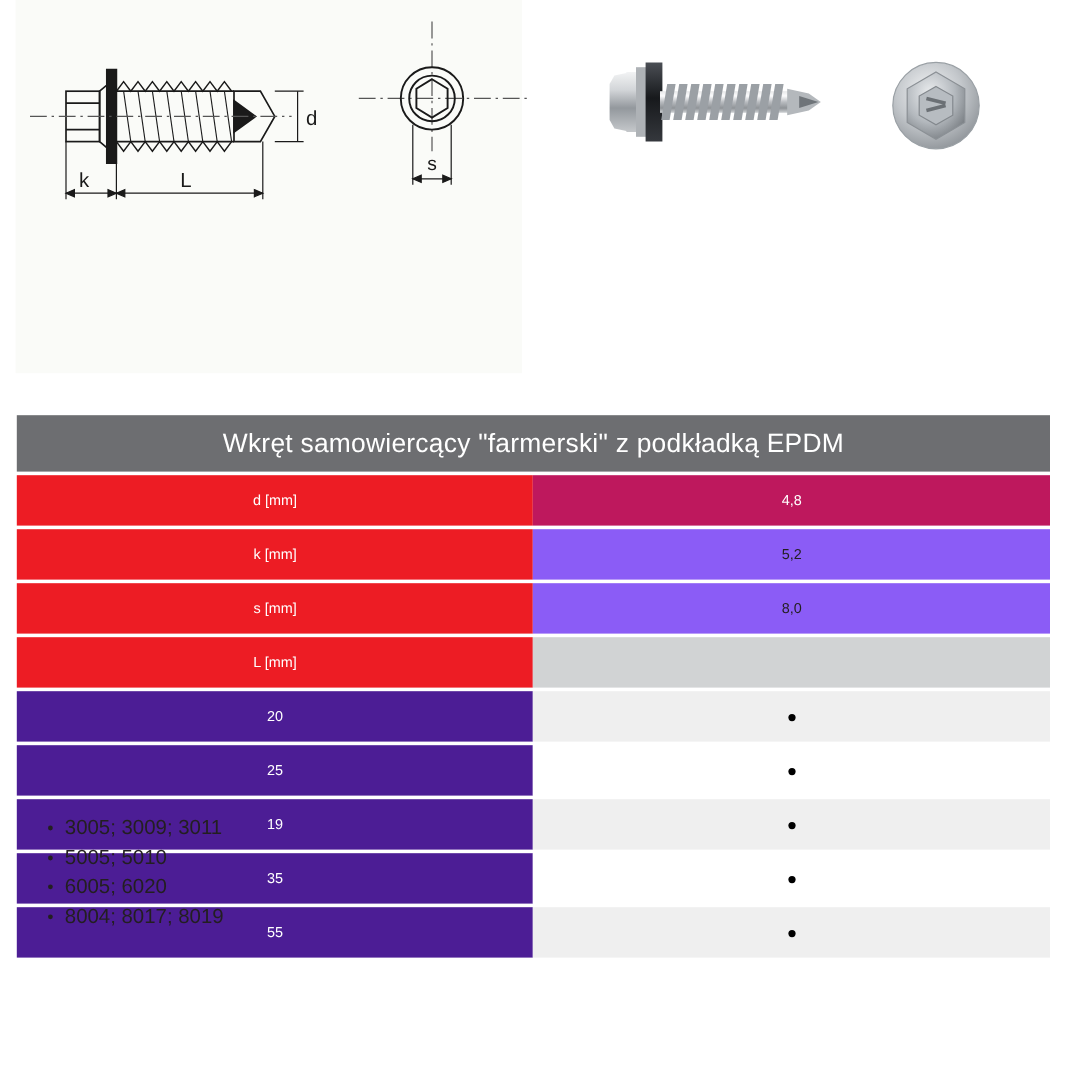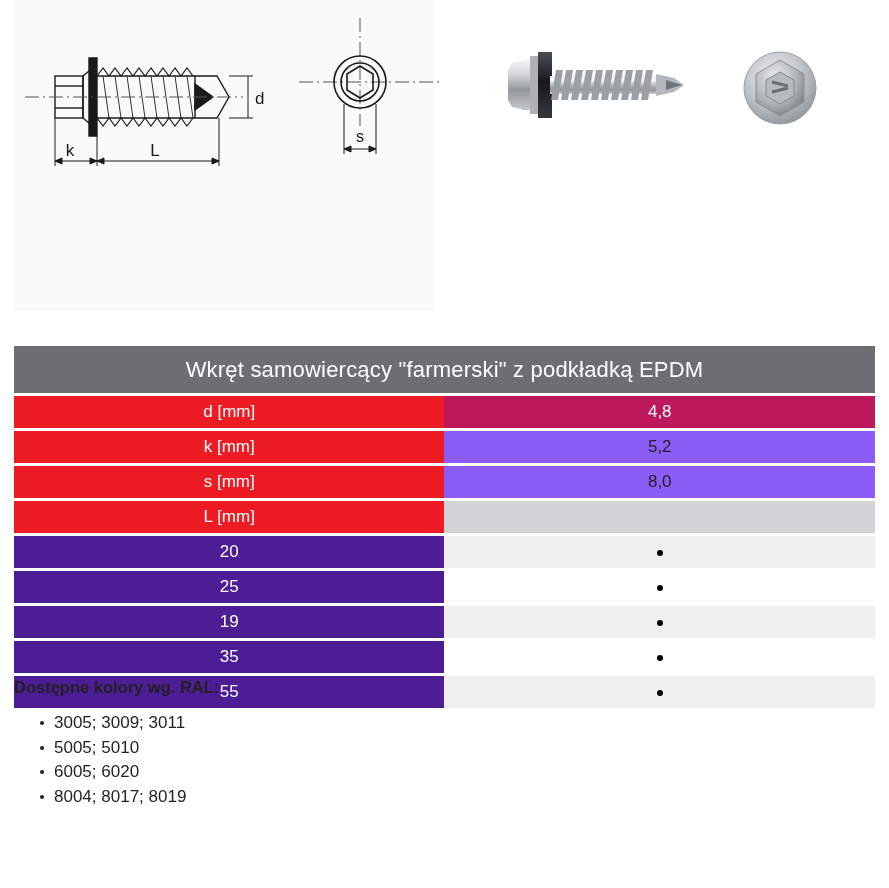--- a/index.html
+++ b/index.html
@@ -48,22 +48,22 @@
     position: absolute;
     left: 14px;
     top: 343px;
     width: 861px;
     border-collapse: separate;
     border-spacing: 0 3px;
     table-layout: fixed;
   }
   .spec-table td {
     padding: 0;
-    height: 32px;
-    font-size: 17px;
+    height: 42px;
+    font-size: 12px;
     text-align: center;
     vertical-align: middle;
     line-height: 26px;
   }
   .col-label { width: 429px; }
   .col-value { width: 429px; }
 
   .title-row td {
     background: #6d6e71;
     color: #ffffff;
@@ -352,20 +352,19 @@
     <tr>
       <td class="lbl-gray">55</td>
       <td class="val-alt-a">
         <span class="dot"></span>
       </td>
     </tr>
   </tbody>
 </table>
 
 <div class="colors-section">
-  <div class="colors-heading">Dostępne kolory wg. RAL:</div>
   <ul class="colors-list">
     <li>3005; 3009; 3011</li>
     <li>5005; 5010</li>
     <li>6005; 6020</li>
     <li>8004; 8017; 8019</li>
   </ul>
 </div>
 
 </body></html>

